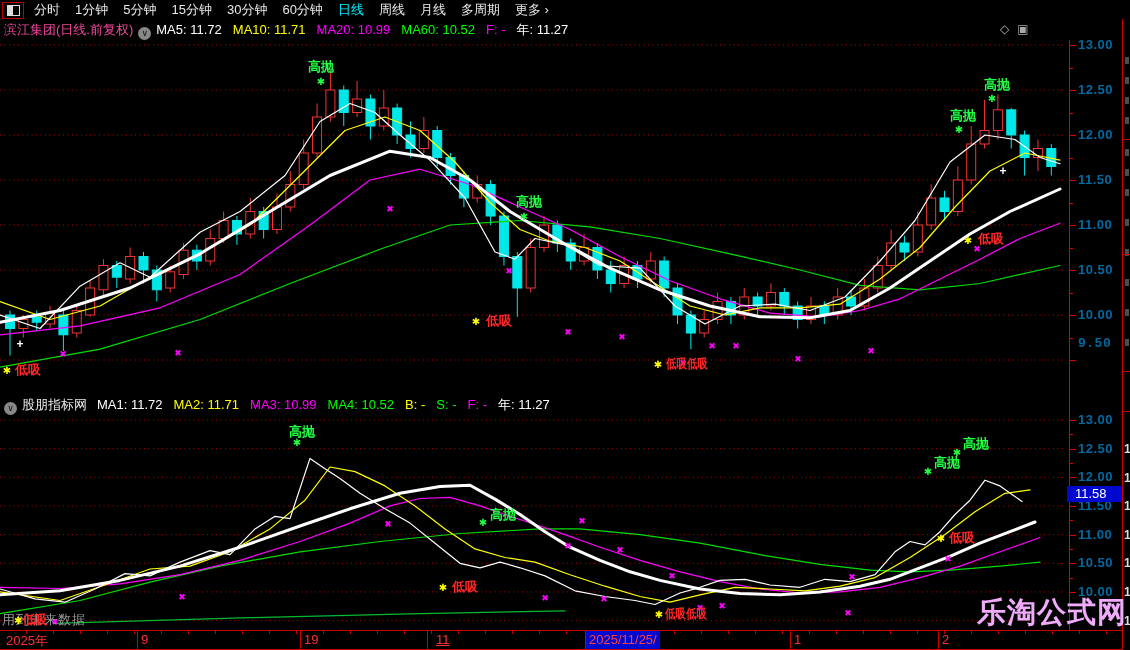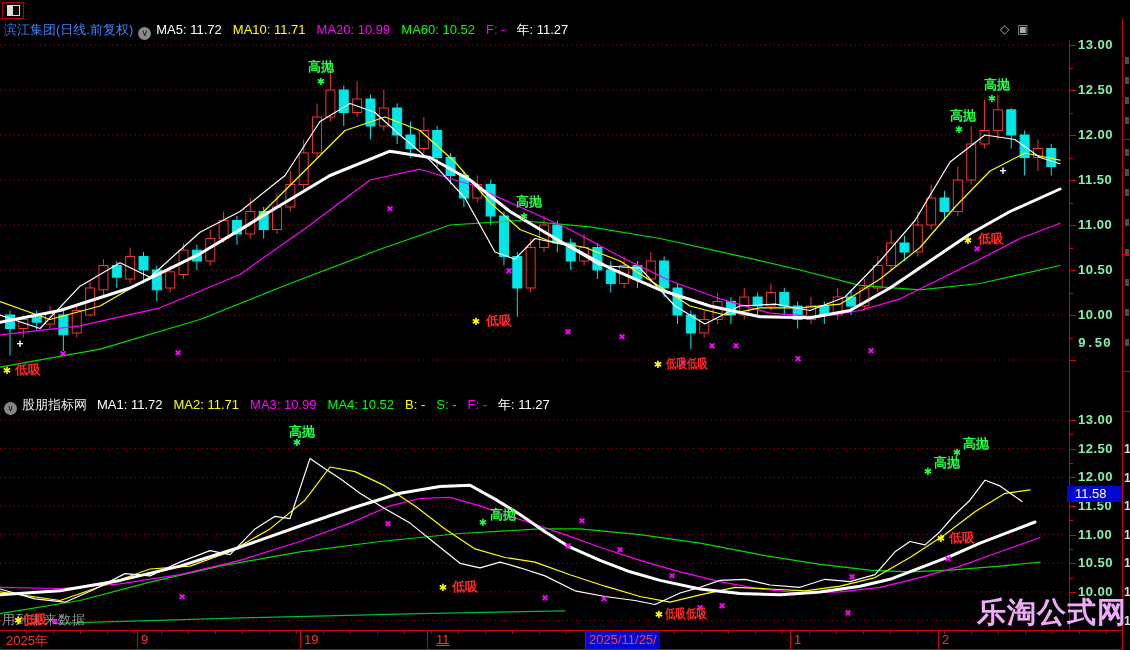--- a/index.html
+++ b/index.html
@@ -11,37 +11,37 @@
   .winicon .glyph{width:11px;height:9px;border:1px solid #ddd;position:relative;}
   .winicon .glyph::after{content:"";position:absolute;left:0;top:0;width:5px;height:9px;background:#ddd;}
   .tabs{position:absolute;left:34px;top:0;height:19px;display:flex;align-items:center;gap:15px;font-size:13px;color:#e8e8e8;}
   .tab{cursor:default;white-space:nowrap;}
   .tab.active{color:#00f0ff;}
   .btns{position:absolute;right:7px;top:0;height:18px;display:flex;border:1px solid #c00;background:#000;}
   .btn{padding:0 8px;font-size:13px;color:#fff;line-height:16px;border-left:1px solid #c00;white-space:nowrap;}
   .btn:first-child{border-left:none;}
   
   .titlebar{position:absolute;left:0;top:19px;width:1066px;height:21px;font-size:13px;line-height:21px;color:#e0e0e0;white-space:nowrap;}
-  .ttl{margin-left:4px;color:#3b82f6;}
+  .ttl{margin-left:4px;color:#ec4899;}
   .chev{display:inline-block;width:13px;height:13px;border-radius:50%;background:#888;color:#111;font-size:9px;line-height:12px;text-align:center;vertical-align:-2px;margin:0 5px;}
   .leg span{margin-right:11px;font-size:13px;}
   .corner{position:absolute;left:1000px;top:0;color:#aaa;font-size:12px;}
   .corner i{font-style:normal;margin-right:8px;}
   
   #mainchart{position:absolute;left:0;top:40px;}
   #panel2{position:absolute;left:0;top:415px;}
   .p2head{position:absolute;left:0;top:395px;width:1066px;height:20px;font-size:13px;line-height:20px;color:#e8e8e8;white-space:nowrap;}
   .p2head .chev{margin-left:4px;}
   .p2name{margin-right:10px;text-align:right;}
   
   .axiscol{position:absolute;left:1066px;top:40px;width:56px;height:590px;background:#000;}
   .axiscol .vline{position:absolute;left:3px;top:0;width:1px;height:100%;background:#d00;}
   .axtick{position:absolute;left:4px;width:6px;height:1px;background:#d00;}
   .axtick.mid{width:3px;}
-  .axlab{position:absolute;left:12px;font-size:13px;font-weight:bold;color:#86efac;letter-spacing:0.5px;}
+  .axlab{position:absolute;left:12px;font-size:13px;font-weight:bold;color:#0369a1;letter-spacing:0.5px;}
   .vtag{position:absolute;left:1px;width:54px;height:16px;background:#0008cf;color:#fff;font-size:13px;line-height:16px;padding-left:8px;z-index:5;}
   
   .xaxis{position:absolute;left:0;top:630px;width:1128px;height:18px;background:#000;border-top:1px solid #c00;border-bottom:1px solid #c00;z-index:8;}
   .xticks{position:absolute;left:0;top:0;right:0;height:3px;background:repeating-linear-gradient(90deg,transparent 0 26px,#b00 26px 27px);}
   .xdiv{position:absolute;top:0;width:1px;height:100%;background:#c00;}
   .xlab{position:absolute;top:1px;font-size:13px;color:#ff3030;}
   .datecell{position:absolute;top:0;height:100%;background:#0008cf;color:#ff4040;font-size:13px;line-height:17px;padding-left:3px;box-sizing:border-box;}
   
   .note{position:absolute;left:2px;top:611px;font-size:13px;color:#9a9a9a;z-index:6;letter-spacing:1px;}
   .noteovl{position:absolute;left:14px;top:611px;font-size:13px;z-index:7;white-space:nowrap;}
@@ -58,20 +58,33 @@
   .wm2{font-size:19px;line-height:20px;font-family:"Liberation Serif","DejaVu Serif",serif;}
 </style>
 </head>
 <body>
 
 <div class="screen">
 
   <div class="topbar">
     <div class="winicon">
         <div class="glyph"></div>
+      </div>
+    <div class="tabs" id="tabs">
+        <span class="tab">分时</span>
+        <span class="tab">1分钟</span>
+        <span class="tab">5分钟</span>
+        <span class="tab">15分钟</span>
+        <span class="tab">30分钟</span>
+        <span class="tab">60分钟</span>
+        <span class="tab active">日线</span>
+        <span class="tab">周线</span>
+        <span class="tab">月线</span>
+        <span class="tab">多周期</span>
+        <span class="tab">更多 ›</span>
       </div>
   </div>
 
   <div class="titlebar">
     <span class="ttl">滨江集团(日线.前复权)</span><span class="chev">∨</span><span class="leg" id="mainlegend"><span style="color: rgb(255, 255, 255);">MA5: 11.72</span><span style="color: rgb(255, 255, 0);">MA10: 11.71</span><span style="color: rgb(255, 0, 255);">MA20: 10.99</span><span style="color: rgb(0, 255, 0);">MA60: 10.52</span><span style="color: rgb(255, 0, 255);">F: -</span><span style="color: rgb(255, 255, 255);">年: 11.27</span></span>
     <span class="corner"><i>◇</i><i>▣</i></span>
   </div>
 
   <svg id="mainchart" width="1066" height="354" viewBox="0 0 1066 354">
       <line x1="0" y1="5" x2="1066" y2="5" stroke="#bb0000" stroke-width="1" stroke-dasharray="1 3.5"></line>

